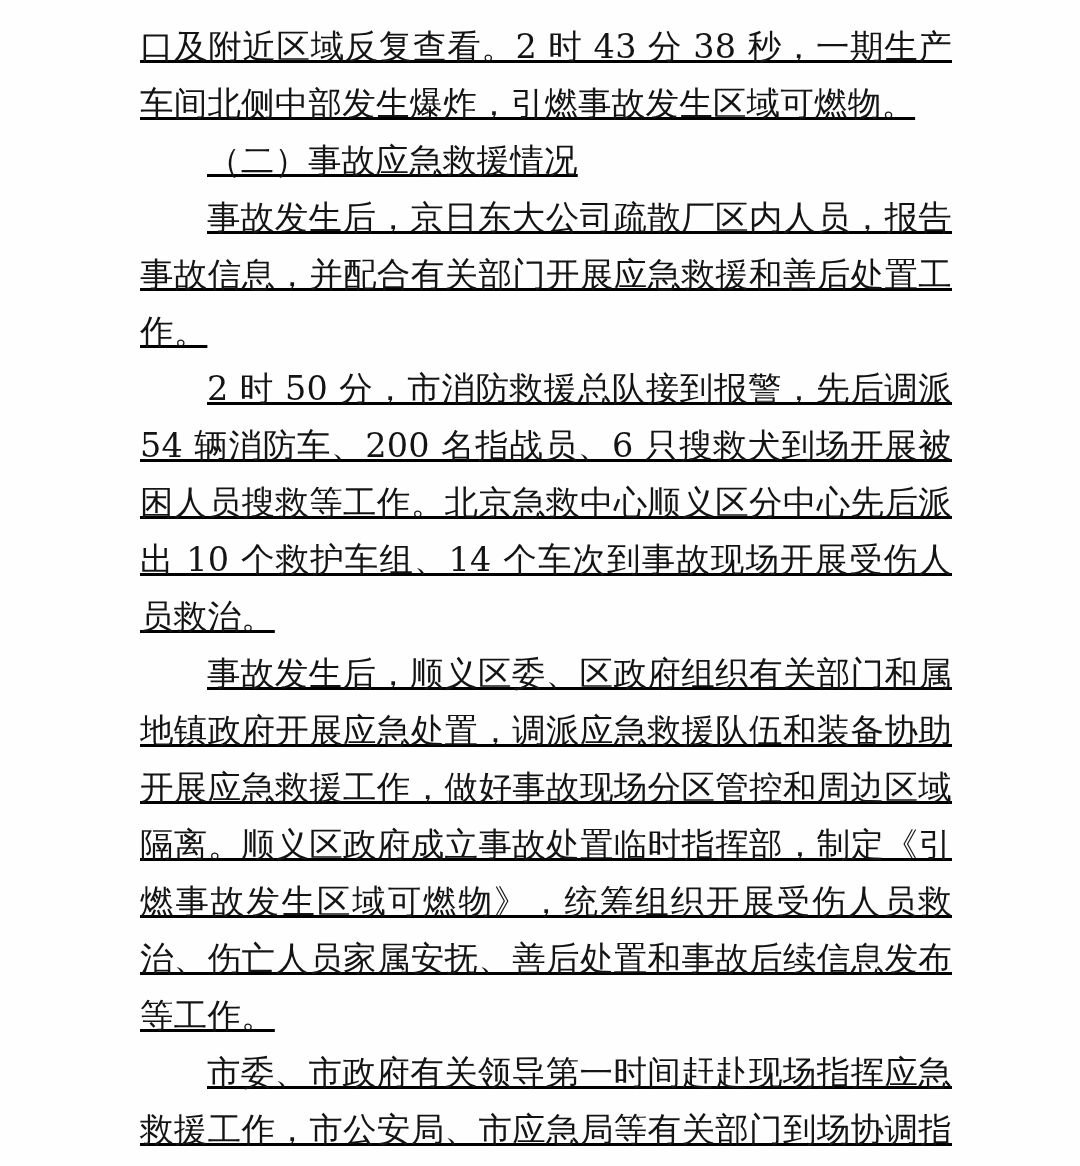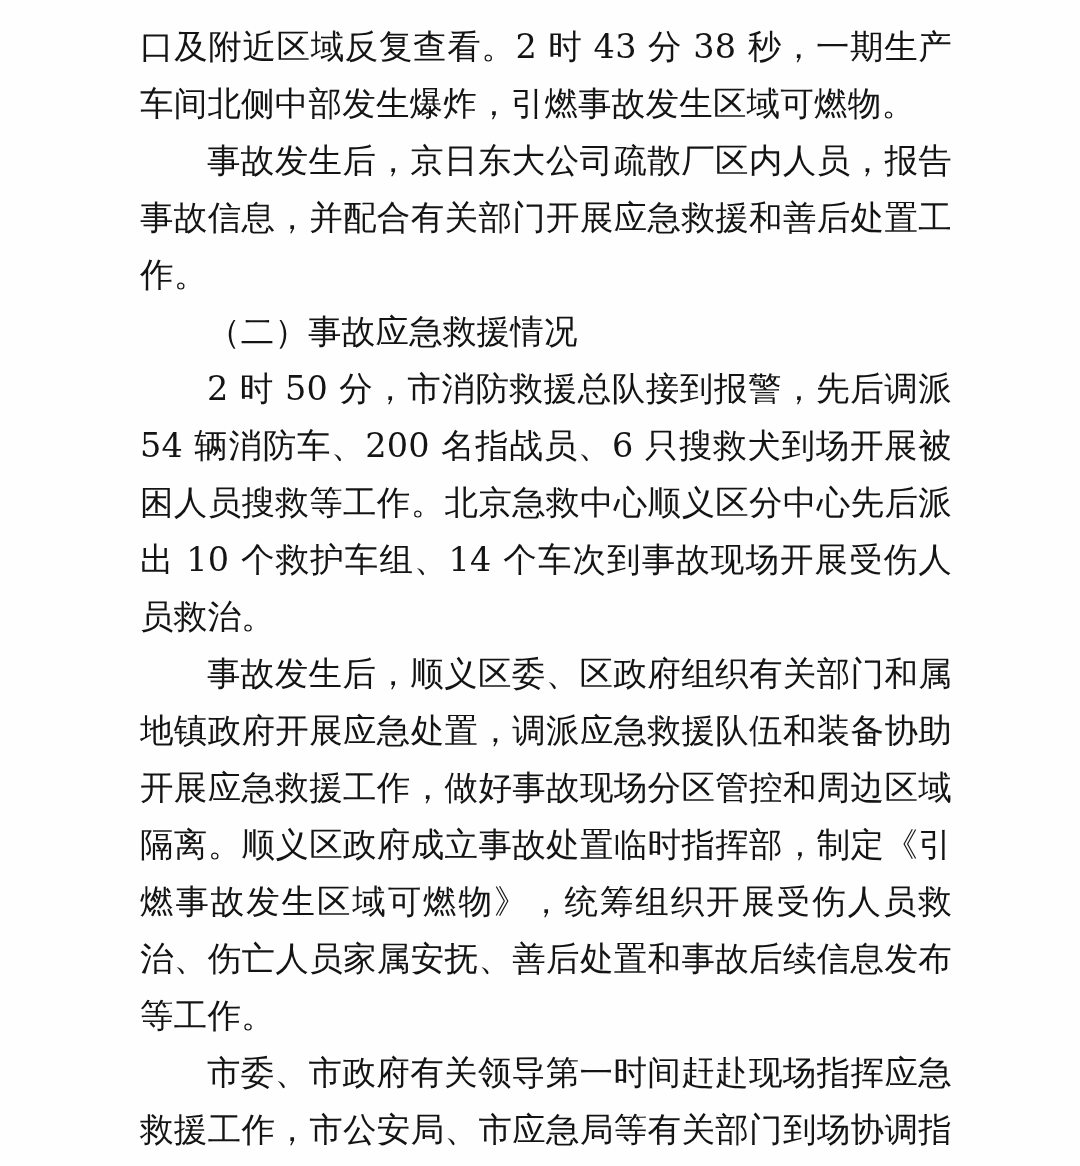--- a/index.html
+++ b/index.html
@@ -13,20 +13,21 @@
     overflow: hidden;
     font-family: "DejaVu Serif", serif;
   }
   .page {
     position: relative;
     width: 1080px;
     height: 1166px;
     background: #fefefe;
     box-sizing: border-box;
     padding: 18px 128px 0 140px;
+    text-decoration: underline;
   }
   .doc-body {
     color: #141414;
     font-size: 33.5px;
     line-height: 57px;
     letter-spacing: 0.2px;
     text-align: justify;
     text-justify: inter-ideograph;
   }
   .para {
@@ -39,20 +40,20 @@
   .indent2 {
     text-indent: 2em;
   }
 </style>
 </head>
 <body>
 
 <div class="page">
   <div class="doc-body">
     <p class="para">口及附近区域反复查看。2 时 43 分 38 秒，一期生产车间北侧中部发生爆炸，引燃事故发生区域可燃物。</p>
+    <p class="para indent2">（二）事故应急救援情况</p>
     <p class="para indent2">事故发生后，京日东大公司疏散厂区内人员，报告事故信息，并配合有关部门开展应急救援和善后处置工作。</p>
-    <p class="para indent2">（二）事故应急救援情况</p>
     <p class="para indent2">2 时 50 分，市消防救援总队接到报警，先后调派 54 辆消防车、200 名指战员、6 只搜救犬到场开展被困人员搜救等工作。北京急救中心顺义区分中心先后派出 10 个救护车组、14 个车次到事故现场开展受伤人员救治。</p>
     <p class="para indent2">事故发生后，顺义区委、区政府组织有关部门和属地镇政府开展应急处置，调派应急救援队伍和装备协助开展应急救援工作，做好事故现场分区管控和周边区域隔离。顺义区政府成立事故处置临时指挥部，制定《引燃事故发生区域可燃物》，统筹组织开展受伤人员救治、伤亡人员家属安抚、善后处置和事故后续信息发布等工作。</p>
     <p class="para indent2">市委、市政府有关领导第一时间赶赴现场指挥应急救援工作，市公安局、市应急局等有关部门到场协调指导应急处置工作。市公安局交管局会同顺义区有关部门开展事故现场周边交通疏导、管控。市应急局同步启动应急响应机制，并协调有关部门做好事故信息发布工作。</p>
 
   </div>
 </div>
 
 </body></html>

